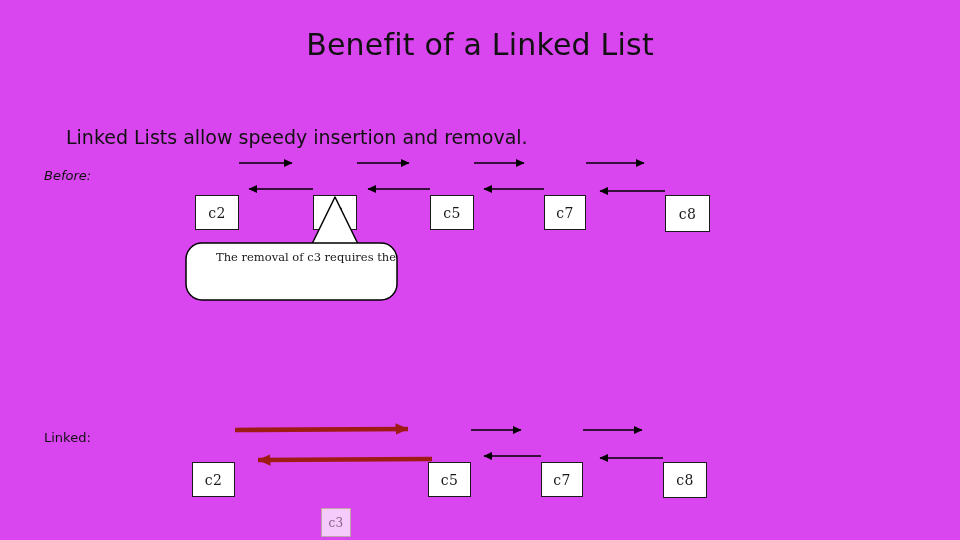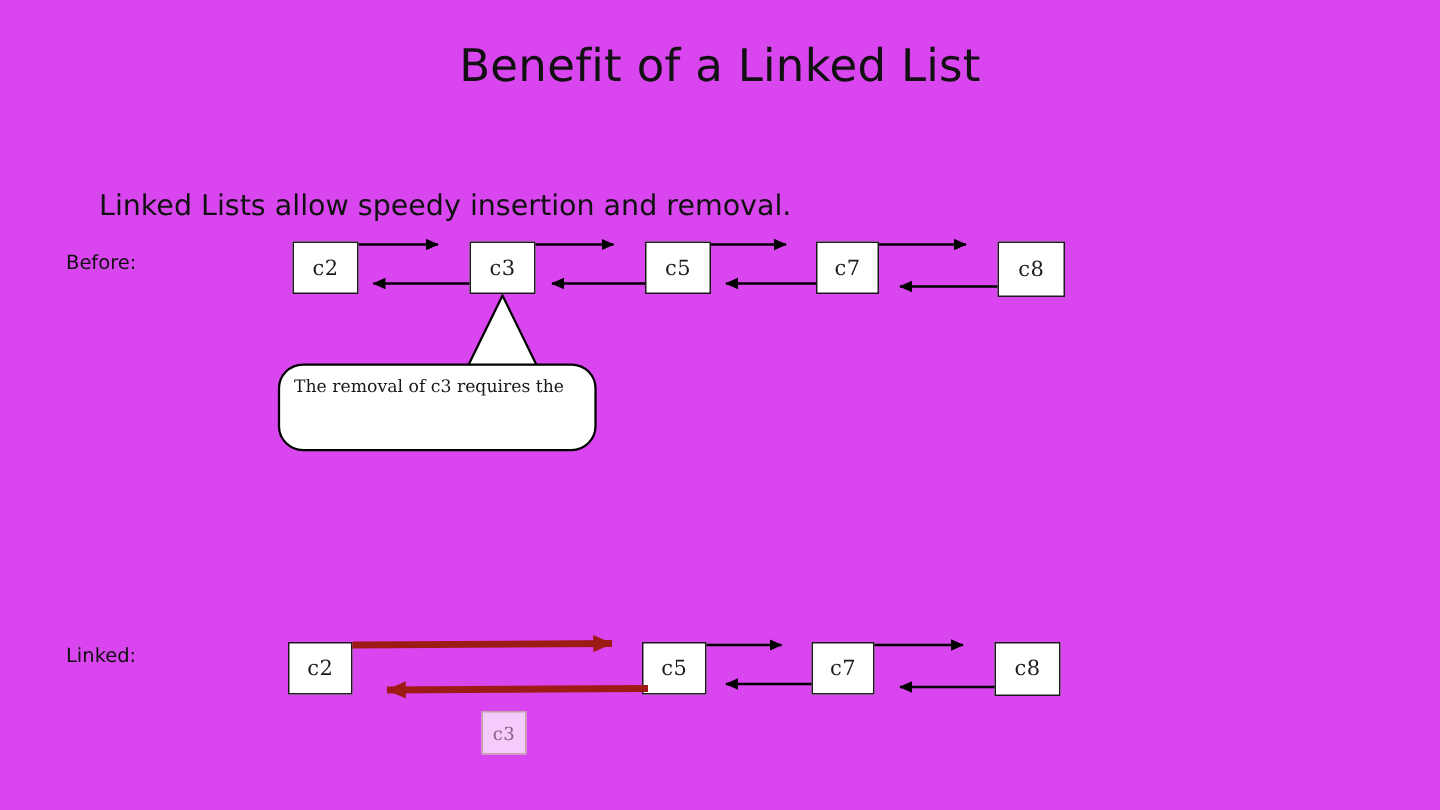--- a/index.html
+++ b/index.html
@@ -53,21 +53,21 @@
   }
 
   
   .row-label {
     position: absolute;
     font-family: "DejaVu Sans", sans-serif;
     font-size: 13px;
     color: #111111;
     white-space: nowrap;
   }
-  .row-label.before { left: 44px; top: 168px; }
+  .row-label.before { left: 44px; top: 168px; font-style: italic; }
   .row-label.after  { left: 44px; top: 430px; }
 
   
   .diagram {
     position: absolute;
     left: 0;
     top: 0;
     width: 960px;
     height: 540px;
     pointer-events: none;
@@ -79,41 +79,42 @@
     box-sizing: border-box;
     background: #ffffff;
     border: 1.6px solid #1a1a1a;
     display: flex;
     align-items: center;
     justify-content: center;
     font-family: "DejaVu Serif", serif;
     font-size: 14px;
     color: #1a1a1a;
     letter-spacing: 0.3px;
+    margin-top: 34px;
   }
   .node.removed {
     border: 1.3px solid #b7c98f;
     color: #6b6b5e;
     opacity: 0.72;
     font-size: 12px;
     background: #ffffff;
   }
 
   
   .callout-text {
     position: absolute;
     left: 196px;
     top: 249px;
     width: 196px;
     font-family: "DejaVu Serif", serif;
     font-size: 11.5px;
     line-height: 17px;
     color: #1a1a1a;
   }
-  .callout-line { display: block; white-space: nowrap; }
+  .callout-line { display: block; white-space: nowrap; margin-left: 20px; }
 </style>
 </head>
 <body>
 
 <div class="slide">
 
   <div class="slide-title">Benefit of a Linked List</div>
 
   <div class="slide-subtitle">Linked Lists allow speedy insertion and removal.</div>
 

